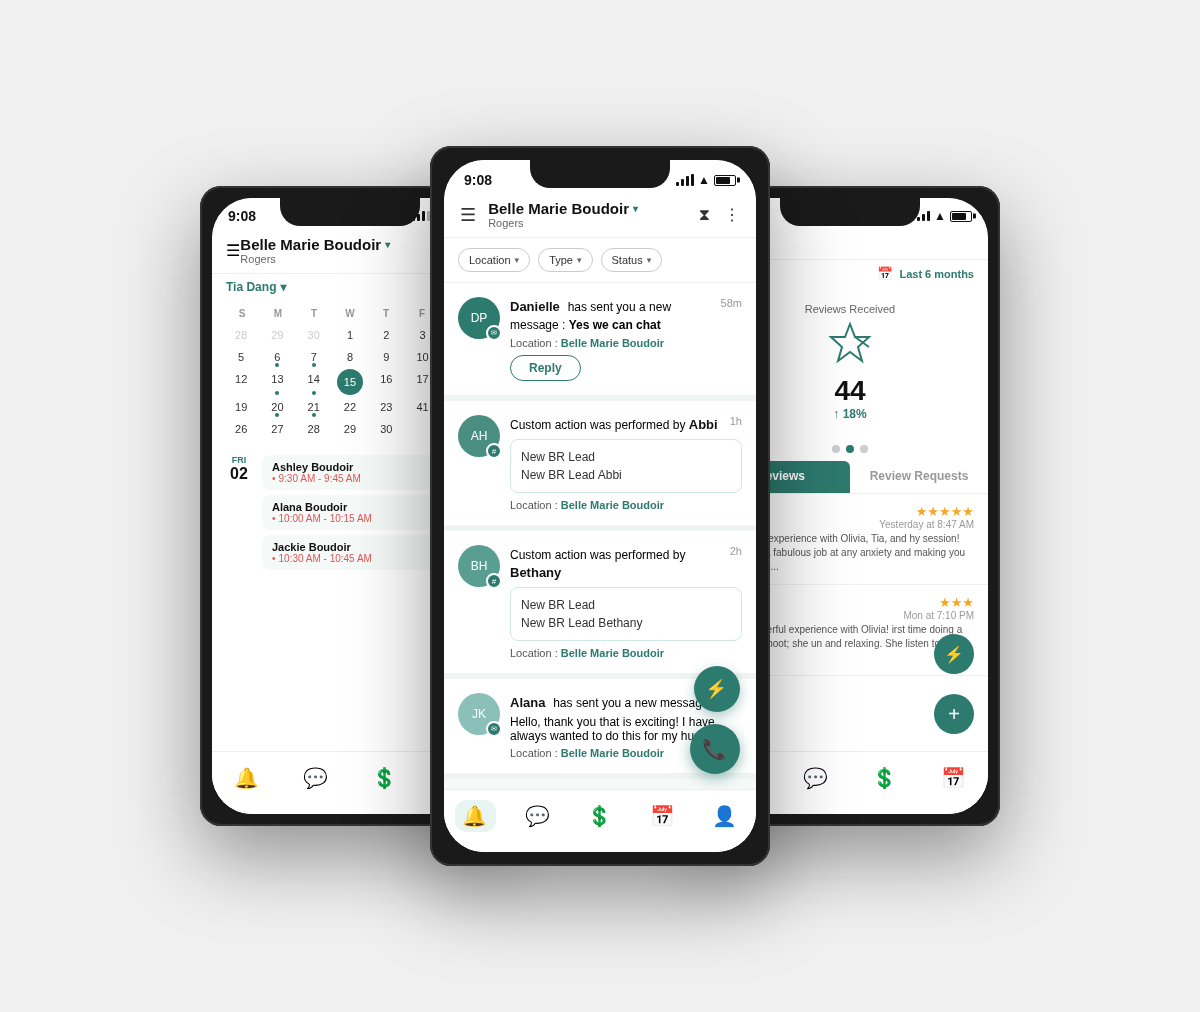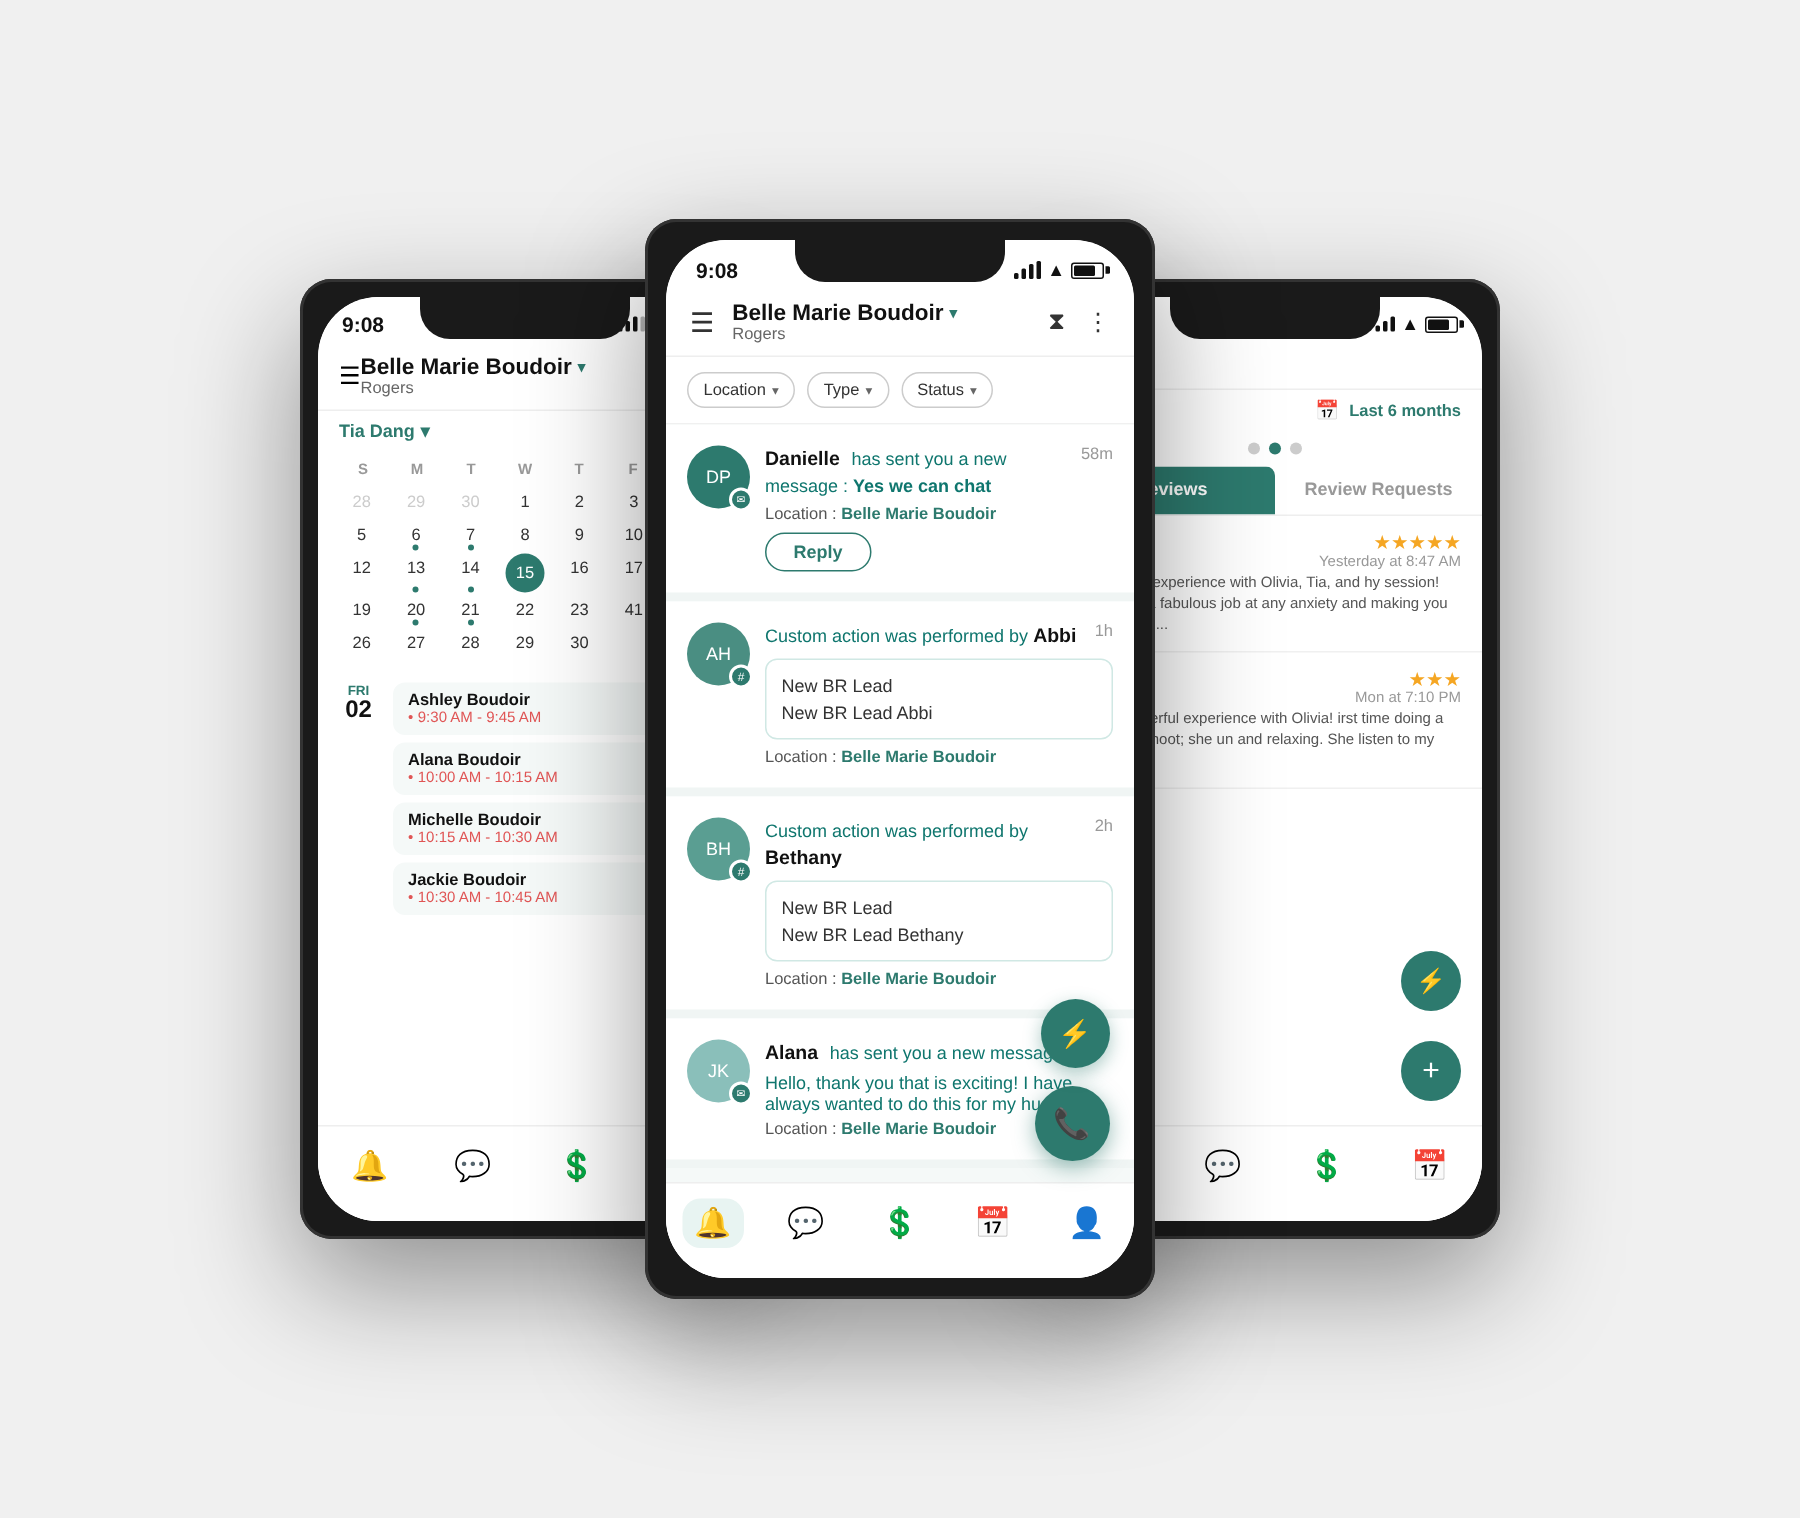--- a/index.html
+++ b/index.html
@@ -247,21 +247,21 @@
     .msg-content { flex: 1; min-width: 0; }
 
     .msg-header {
       display: flex;
       justify-content: space-between;
       align-items: flex-start;
       margin-bottom: 4px;
     }
 
     .msg-sender { font-size: 13px; font-weight: 700; color: #111; }
-    .msg-preview-text { font-size: 12px; color: #0f766e; }
+    .msg-preview-text { font-size: 12px; color: #000000; }
     .msg-time { font-size: 11px; color: #999; white-space: nowrap; }
 
     .msg-body {
       border: 1px solid #d0e8e4;
       border-radius: 8px;
       padding: 8px 10px;
       margin: 6px 0;
       background: white;
       font-size: 12px;
       color: #333;
@@ -681,24 +681,20 @@
             <div class="appt-list">
               <div class="appt-item">
                 <div class="appt-name">Ashley Boudoir</div>
                 <div class="appt-time">9:30 AM - 9:45 AM</div>
               </div>
               <div class="appt-item">
                 <div class="appt-name">Alana Boudoir</div>
                 <div class="appt-time">10:00 AM - 10:15 AM</div>
               </div>
               <div class="appt-item">
-                <div class="appt-name">Michelle Boudoir</div>
-                <div class="appt-time">10:15 AM - 10:30 AM</div>
-              </div>
-              <div class="appt-item">
                 <div class="appt-name">Jackie Boudoir</div>
                 <div class="appt-time">10:30 AM - 10:45 AM</div>
               </div>
             </div>
           </div>
         </div>
 
         <div class="bottom-nav">
           <div class="nav-item">
             <span class="nav-icon">🔔</span>
@@ -907,20 +903,31 @@
           </div>
         </div>
 
         <div style="padding:6px 14px;display:flex;justify-content:flex-end;">
           <div class="period-selector">
             <span style="font-size:13px;">📅</span>
             <span>Last 6 months</span>
           </div>
         </div>
 
+        <div class="stats-card">
+          <div class="reviews-label">Reviews Received</div>
+          <div style="display:flex;justify-content:center;margin-bottom:6px;">
+            <svg width="50" height="50" viewBox="0 0 50 50">
+              <polygon points="25,5 30,18 44,18 33,28 37,42 25,33 13,42 17,28 6,18 20,18" fill="none" stroke="#2d7a6e" stroke-width="2"></polygon>
+              <line x1="30" y1="18" x2="44" y2="28" stroke="#2d7a6e" stroke-width="2"></line>
+            </svg>
+          </div>
+          <div class="reviews-count">44</div>
+          <div class="reviews-change">↑ 18%</div>
+        </div>
 
         <div class="pagination-dots">
           <div class="dot-indicator"></div>
           <div class="dot-indicator active"></div>
           <div class="dot-indicator"></div>
         </div>
 
         <div class="reviews-tabs">
           <div class="review-tab active">Reviews</div>
           <div class="review-tab">Review Requests</div>

